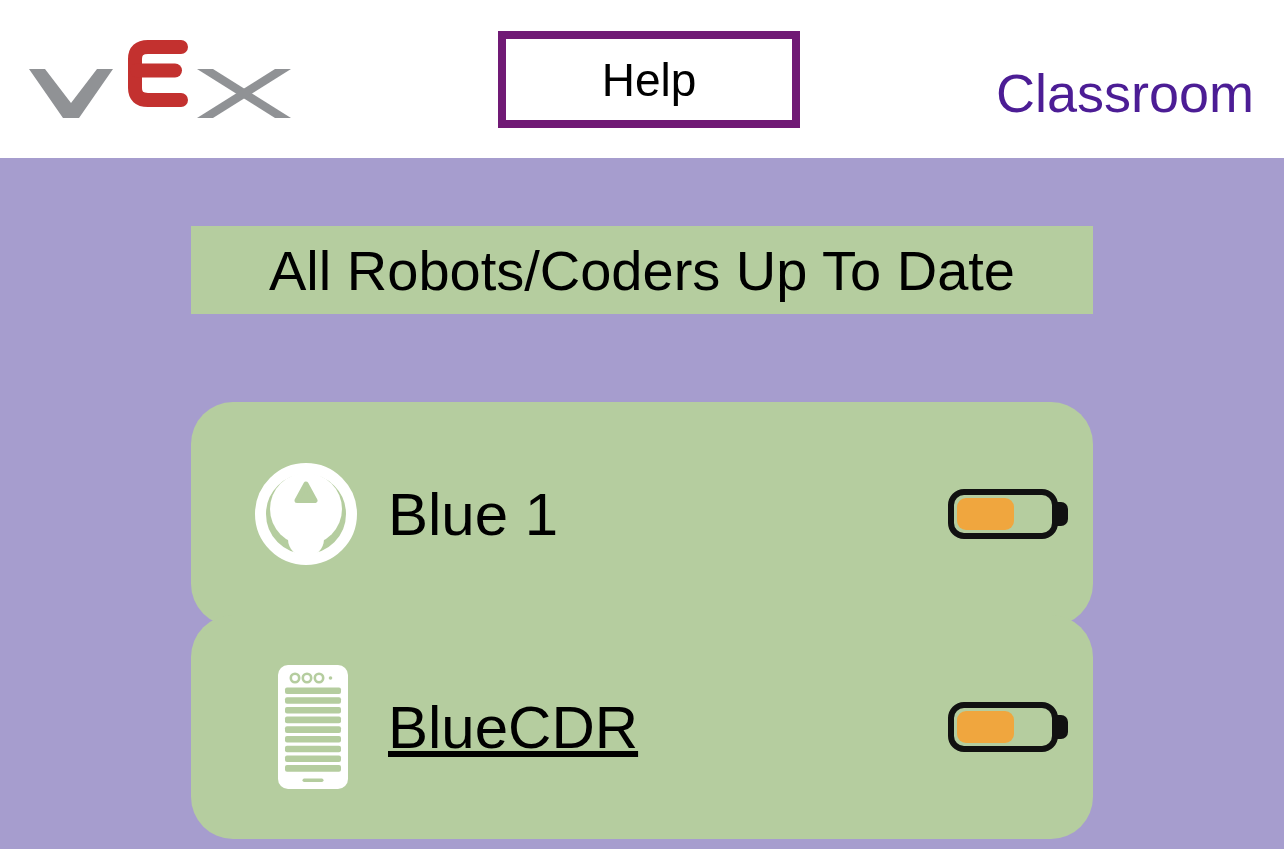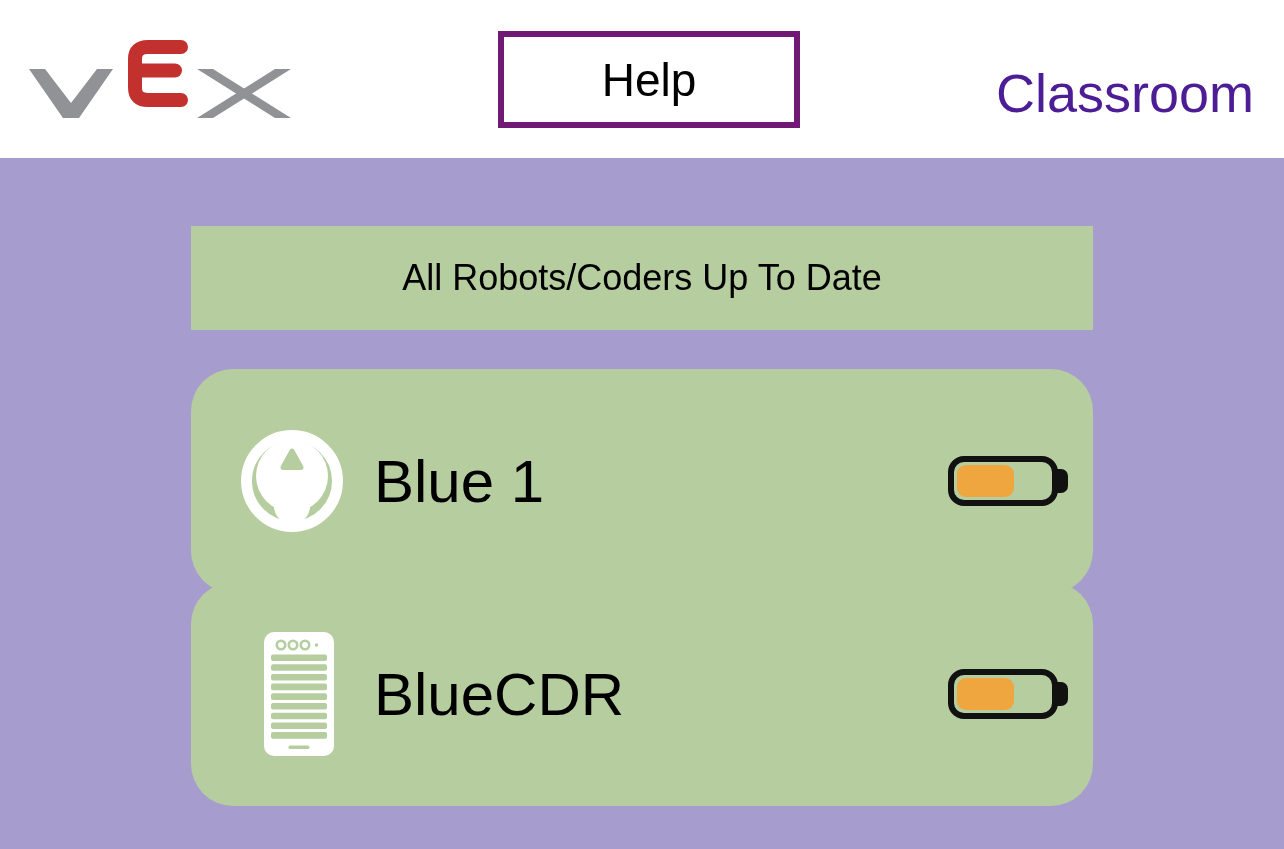--- a/index.html
+++ b/index.html
@@ -24,21 +24,21 @@
   .logo {
     position: absolute;
     left: 0; top: 0;
     width: 320px; height: 130px;
   }
   .help-btn {
     position: absolute;
     left: 498px; top: 31px;
     width: 302px; height: 97px;
     background: #ffffff;
-    border: 6px solid #701a75;
+    border: 8px solid #701a75;
     font-family: "Liberation Sans", "DejaVu Sans", sans-serif;
     font-size: 46px;
     color: #000;
     display: flex;
     align-items: center;
     justify-content: center;
     cursor: pointer;
   }
   .classroom {
     position: absolute;
@@ -47,41 +47,42 @@
     line-height: 1;
     color: #4c1d95;
   }
 
   
   .main { position: absolute; top: 158px; left: 0; width: 1284px; height: 691px; }
 
   .banner {
     position: absolute;
     left: 191px; top: 68px;           
-    width: 902px; height: 104px;
+    width: 902px; height: 88px;
     background: #b5cd9f;
     display: flex;
     align-items: center;
     justify-content: center;
-    font-size: 36px;
+    font-size: 56px;
   }
 
   .card {
     position: absolute;
     left: 191px;
     width: 902px; height: 224px;
     background: #b5cd9f;
     border-radius: 42px;
     display: flex;
     align-items: center;
-    padding: 0 35px 0 49px;
+    padding: 0 35px 0 63px;
     cursor: pointer;
+    margin-top: 33px;
   }
   .card-1 { top: 211px; }             
-  .card-2 { top: 424px; }             
+  .card-2 { top: 424px; text-decoration: underline; }             
 
   .icon-box {
     width: 118px;
     display: flex;
     align-items: center;
     flex: 0 0 auto;
   }
   .icon-box.centered { justify-content: center; }
 
   .device-name {

